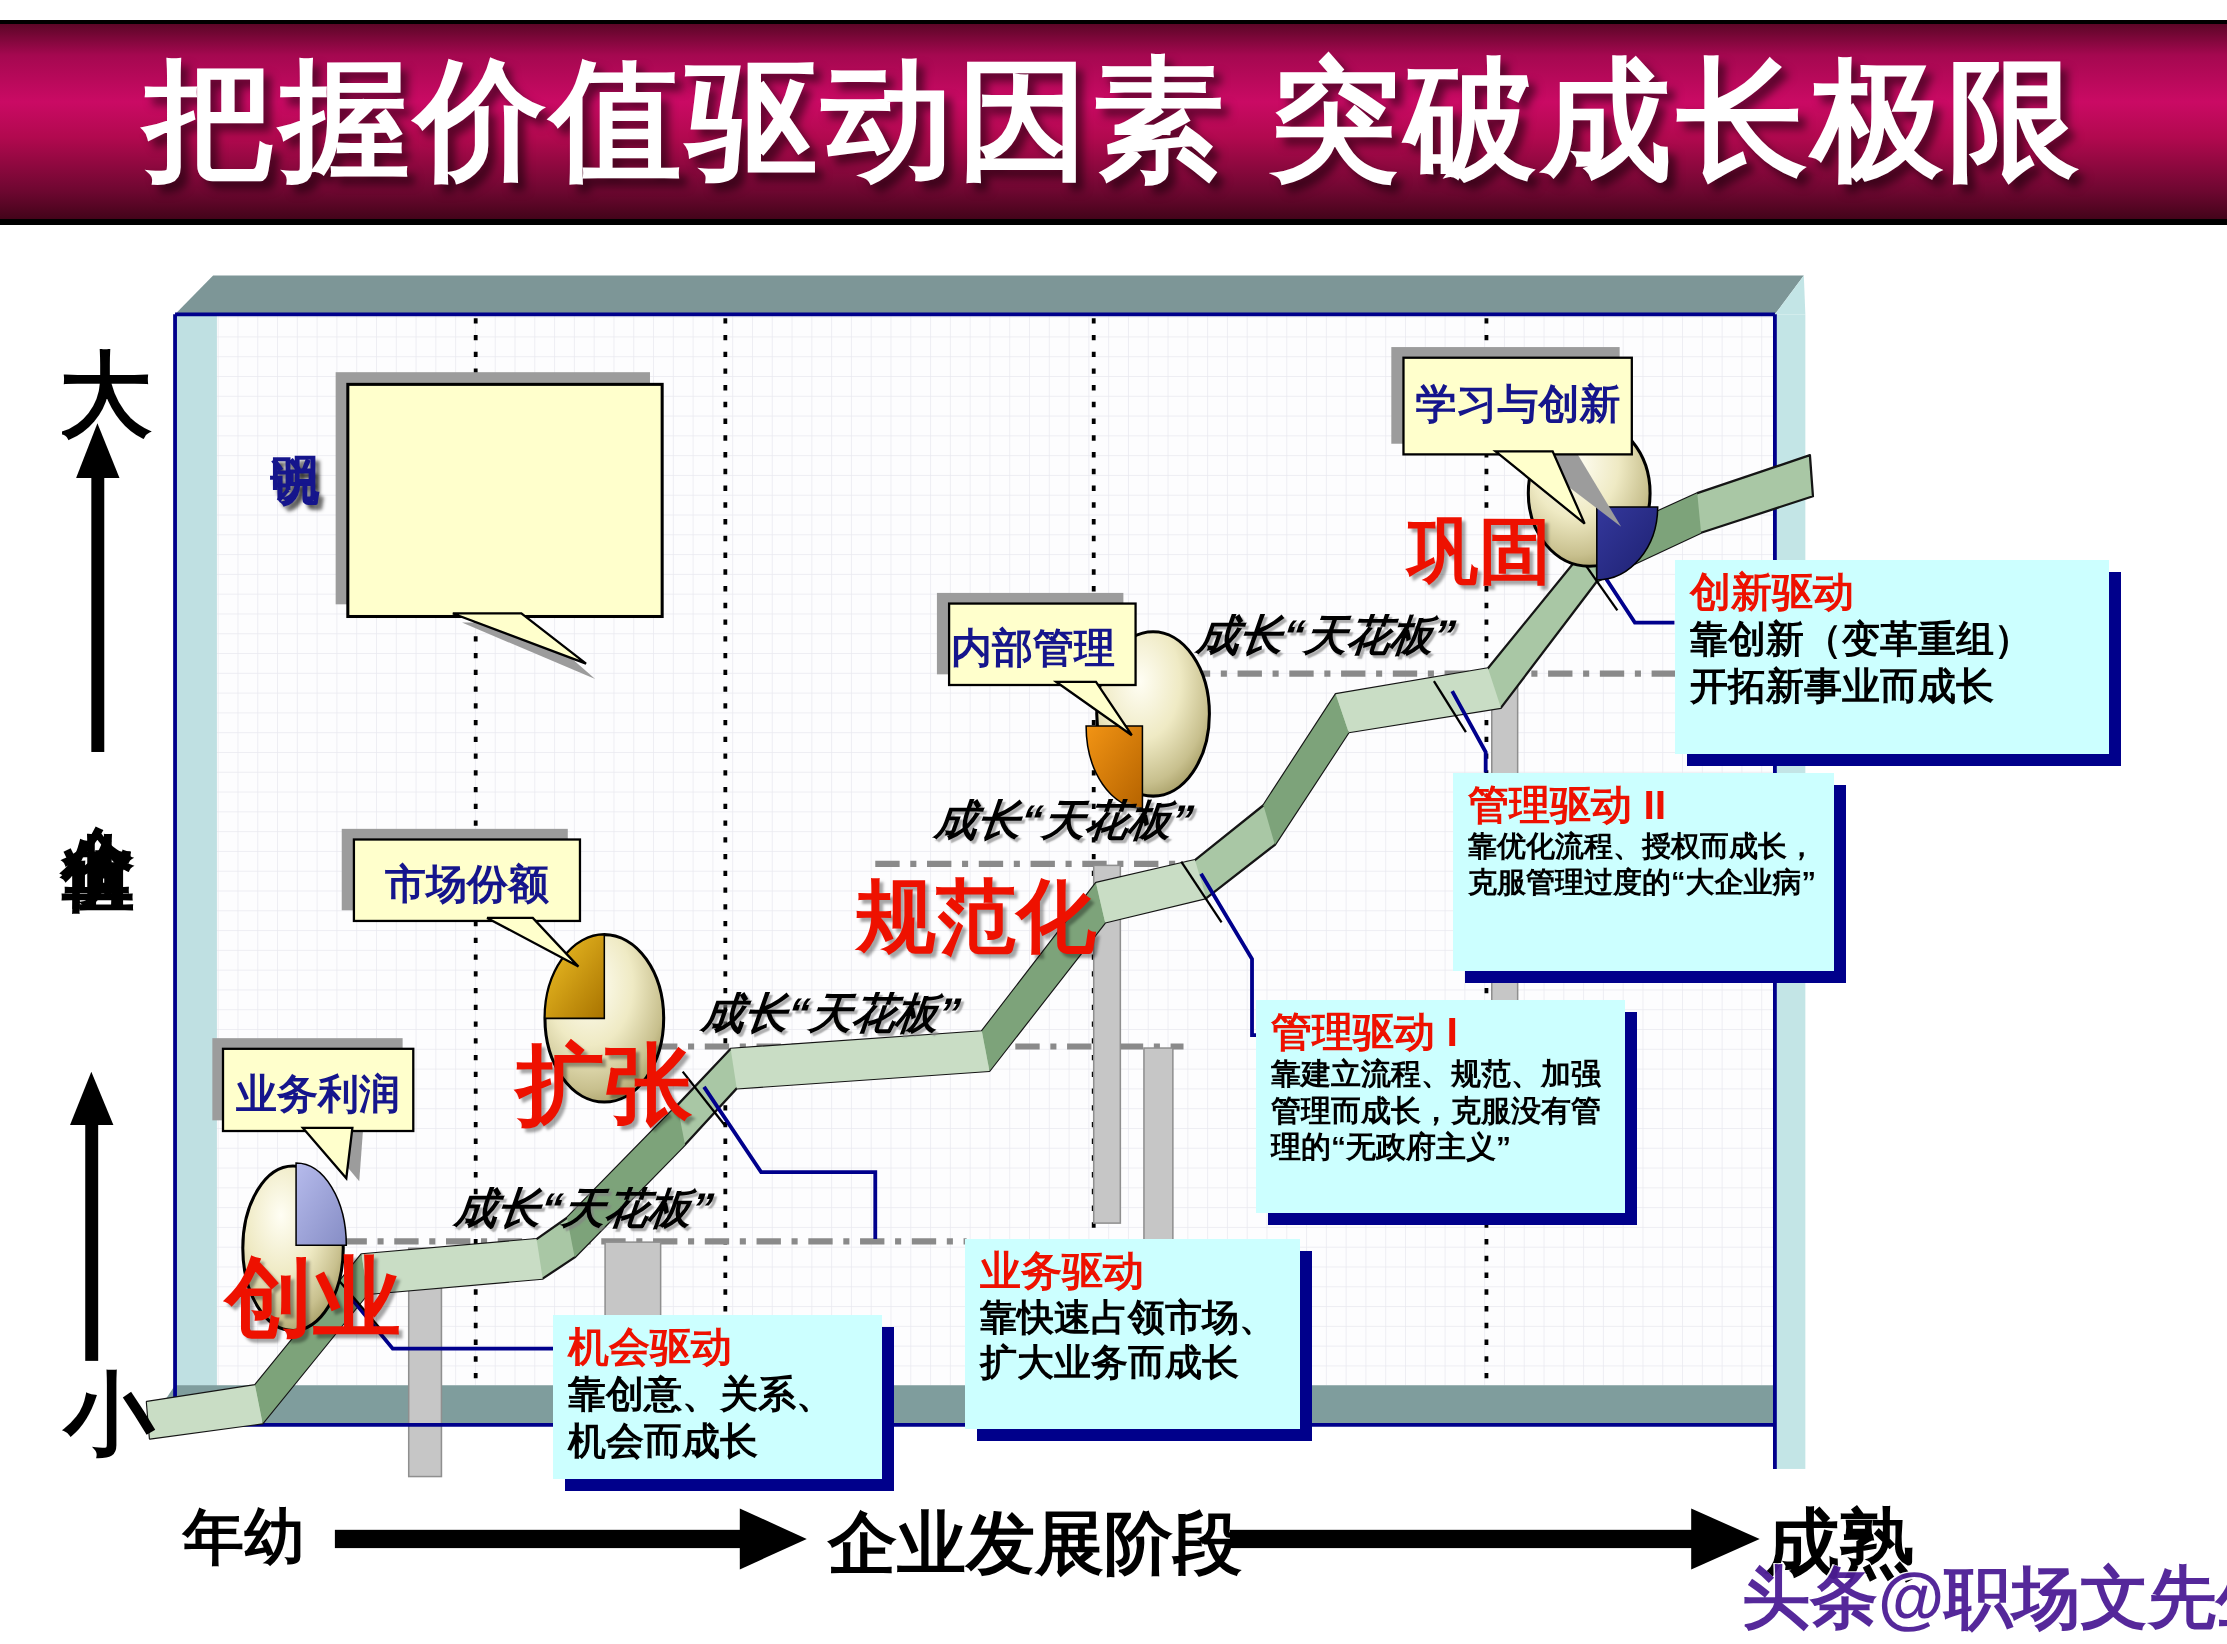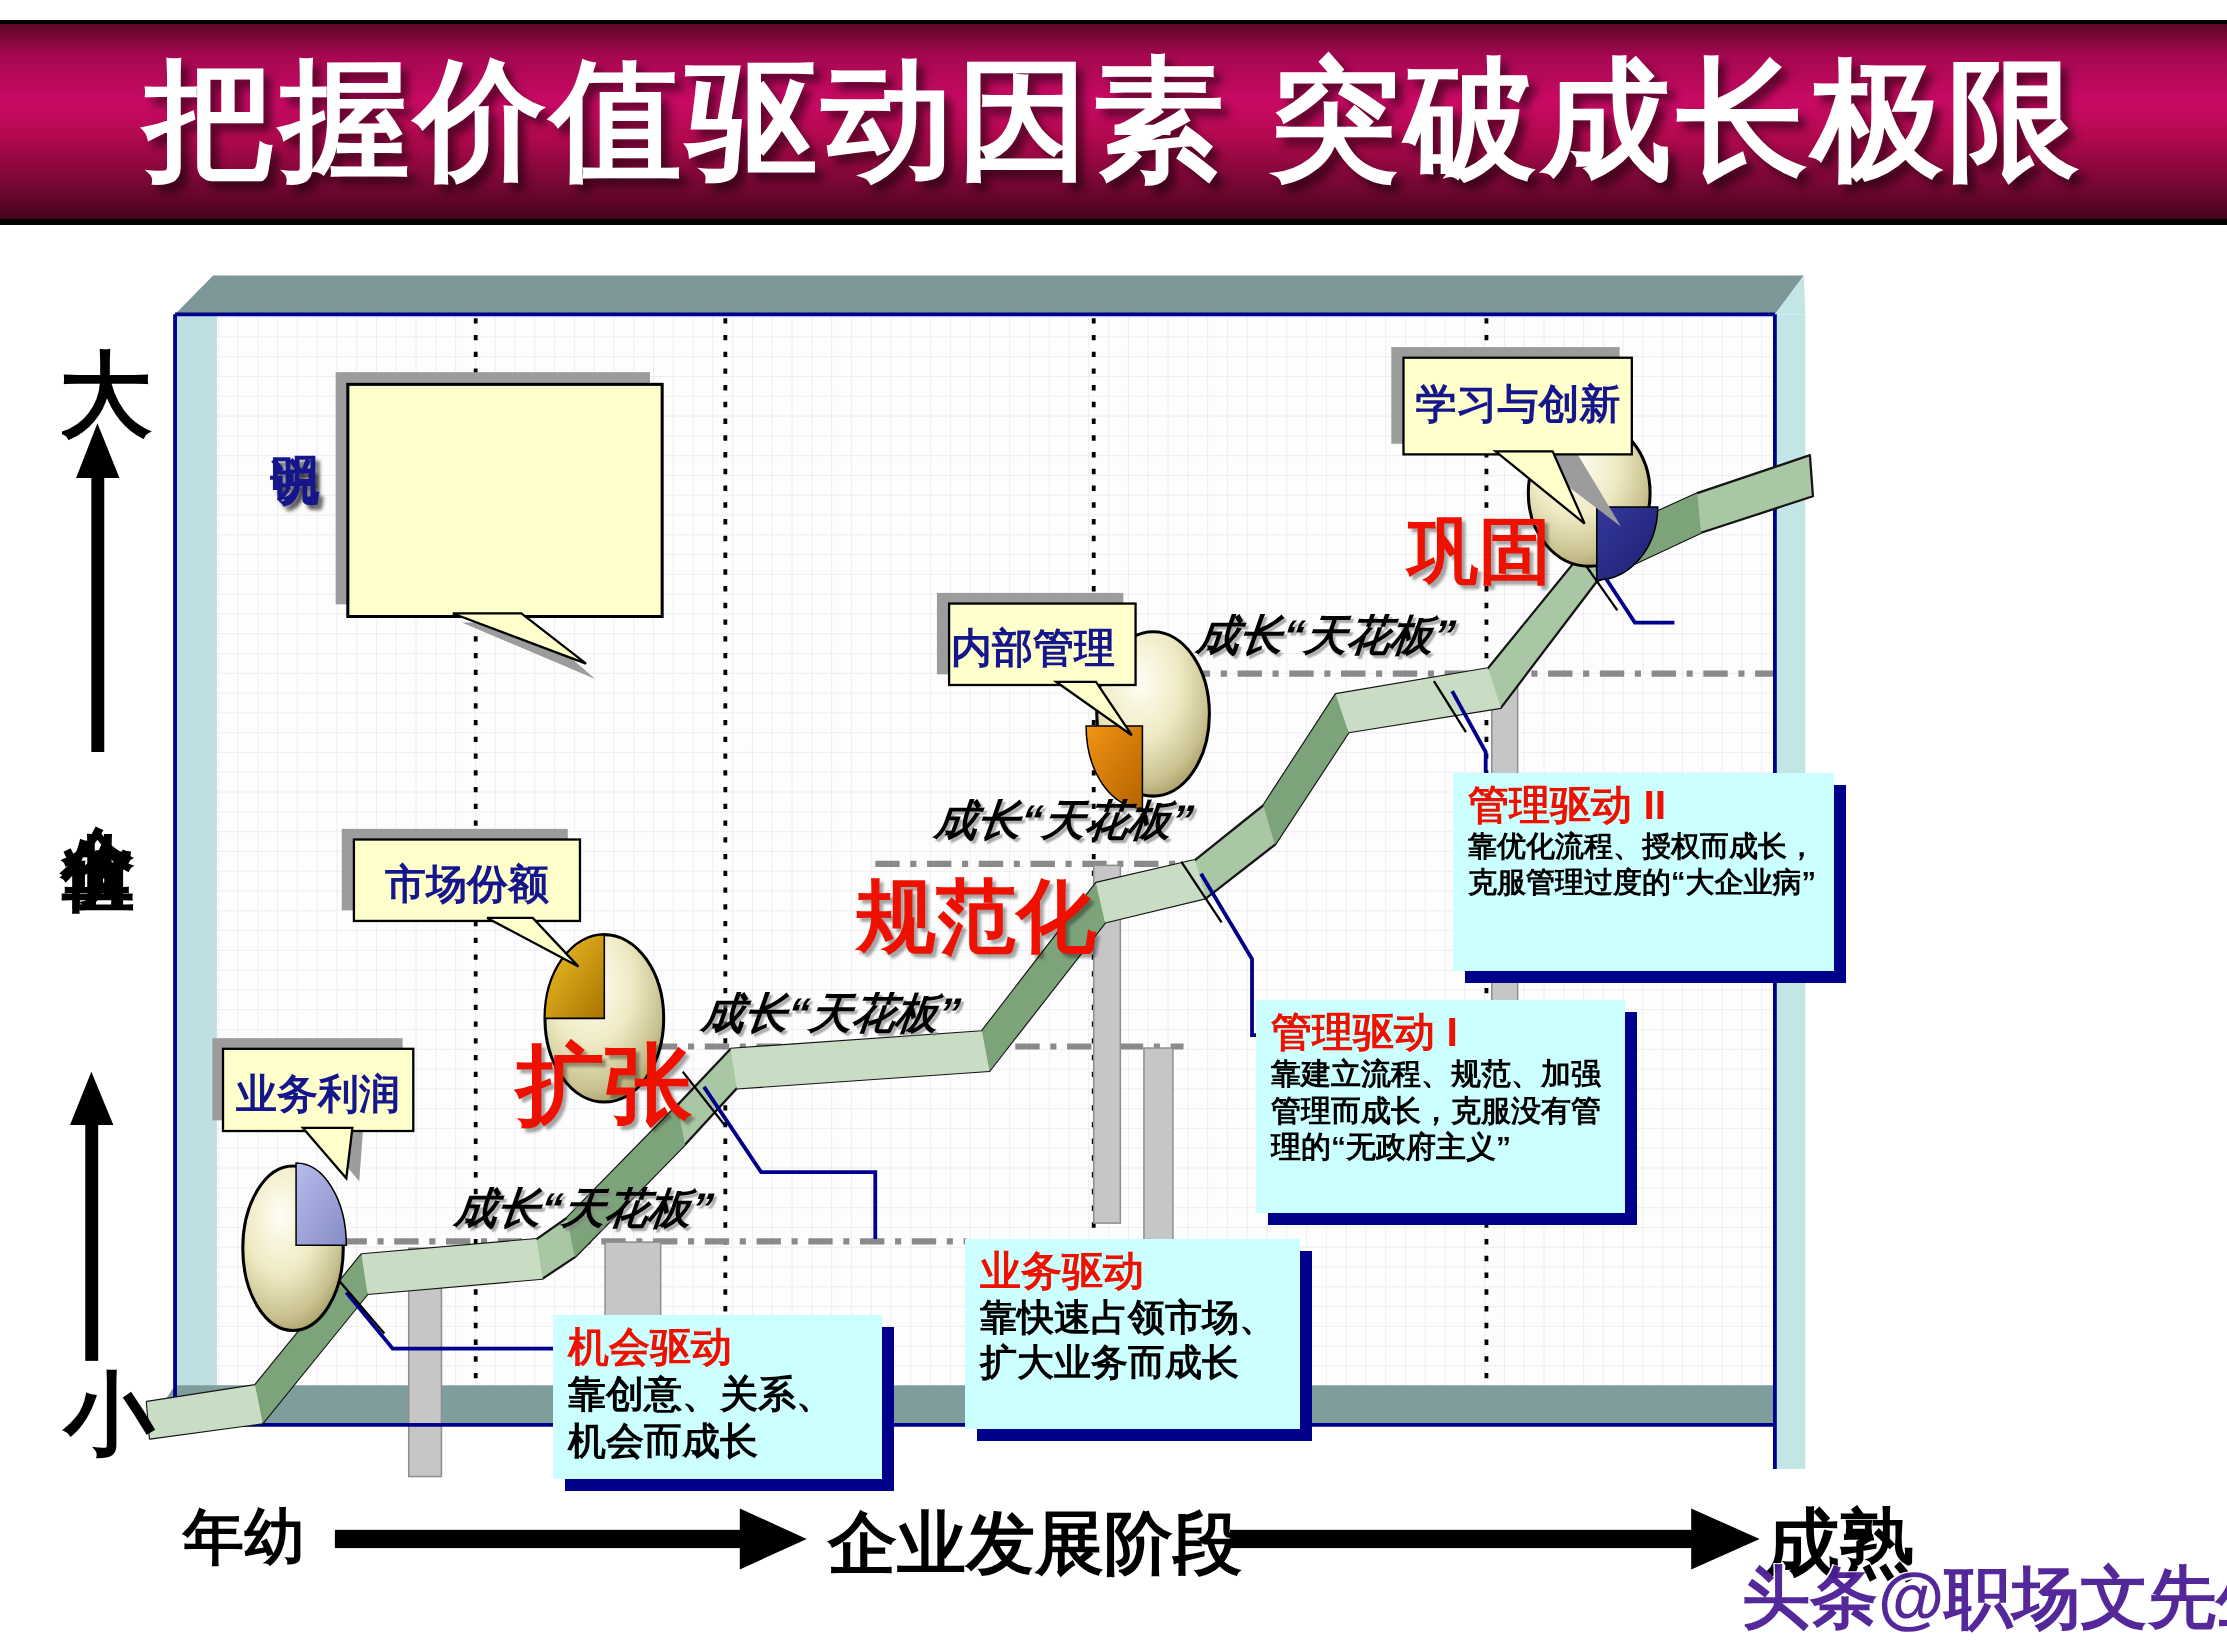--- a/index.html
+++ b/index.html
@@ -229,20 +229,21 @@
   <div class="txt axis-big" style="left:828px;top:1498px;font-size:69px;">企业发展阶段</div>
   <div class="txt axis-big" style="left:1765px;top:1494px;font-size:75px;">成熟</div>
 
   <div class="txt note-label v-text" style="left:263px;top:417px;">说明</div>
 
   <div class="txt callout-txt" style="left:223px;top:1067px;width:190px;font-size:41px;">业务利润</div>
   <div class="txt callout-txt" style="left:354px;top:857px;width:226px;font-size:41px;">市场份额</div>
   <div class="txt callout-txt" style="left:949px;top:621px;width:168px;font-size:41px;">内部管理</div>
   <div class="txt callout-txt" style="left:1404px;top:377px;width:228px;font-size:41px;">学习与创新</div>
 
+  <div class="txt stage-name" style="left:225px;top:1239px;font-size:88px;">创业</div>
   <div class="txt stage-name" style="left:516px;top:1026px;font-size:88px;">扩张</div>
   <div class="txt stage-name" style="left:856px;top:864px;font-size:80px;">规范化</div>
   <div class="txt stage-name" style="left:1407px;top:504px;font-size:72px;">巩固</div>
 
   <div class="txt ceiling" style="left:455px;top:1180px;">成长“天花板”</div>
   <div class="txt ceiling" style="left:702px;top:985px;">成长“天花板”</div>
   <div class="txt ceiling" style="left:935px;top:792px;">成长“天花板”</div>
   <div class="txt ceiling" style="left:1197px;top:607px;">成长“天花板”</div>
 
   <div class="driver-box d1" style="left:553px;top:1315px;width:329px;height:164px;">
@@ -263,17 +264,22 @@
     <div class="driver-line">管理而成长，克服没有管</div>
     <div class="driver-line">理的“无政府主义”</div>
   </div>
 
   <div class="driver-box d4" style="left:1453px;top:773px;width:381px;height:198px;">
     <div class="driver-title">管理驱动 II</div>
     <div class="driver-line">靠优化流程、授权而成长，</div>
     <div class="driver-line">克服管理过度的“大企业病”</div>
   </div>
 
+  <div class="driver-box d5" style="left:1675px;top:560px;width:434px;height:194px;">
+    <div class="driver-title">创新驱动</div>
+    <div class="driver-line">靠创新（变革重组）</div>
+    <div class="driver-line">开拓新事业而成长</div>
+  </div>
 
   <div class="txt watermark" style="left:1742px;top:1553px;">头条@职场文先生</div>
 
 </div>
 
 
 </body></html>

